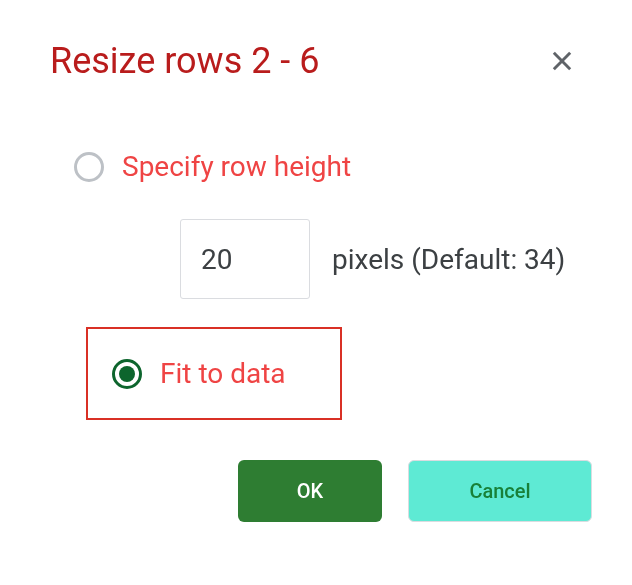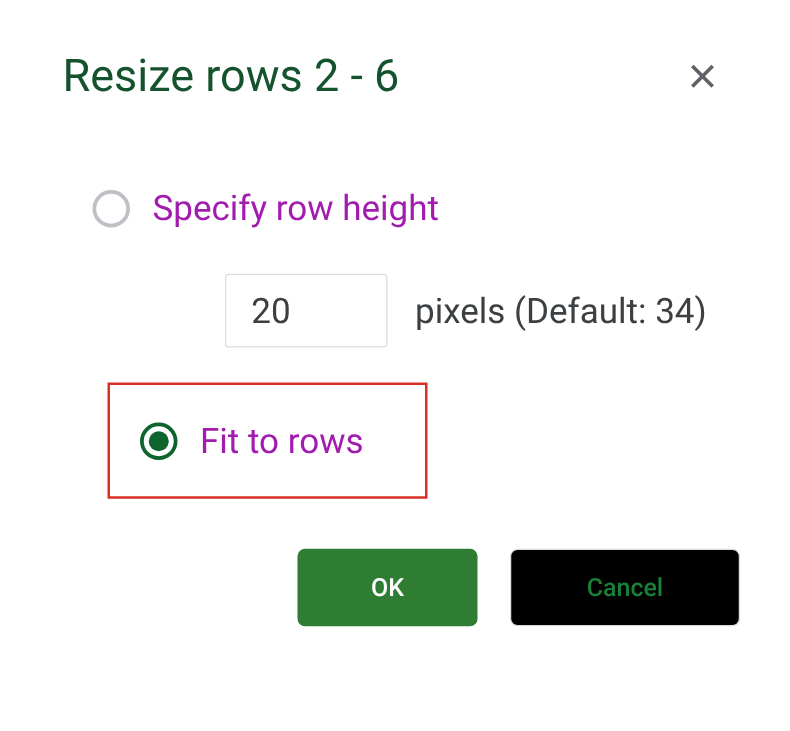--- a/index.html
+++ b/index.html
@@ -19,21 +19,21 @@
     }
     .header {
       display: flex;
       justify-content: space-between;
       align-items: center;
       margin-bottom: 60px;
     }
     .title {
       font-size: 36px;
       font-weight: 400;
-      color: #14532d;
+      color: #b91c1c;
     }
     .close-btn {
       width: 40px;
       height: 40px;
       display: flex;
       align-items: center;
       justify-content: center;
       cursor: pointer;
       color: #5f6368;
       background: none;
@@ -65,32 +65,32 @@
     }
     .radio.selected::after {
       content: '';
       width: 16px;
       height: 16px;
       border-radius: 50%;
       background: #0d652d;
     }
     .option-label {
       font-size: 28px;
-      color: #a21caf;
+      color: #ef4444;
       cursor: pointer;
     }
     .input-row {
       display: flex;
       align-items: center;
       gap: 22px;
       margin: 28px 0 28px 130px;
     }
     .pixel-input {
       width: 130px;
-      height: 59px;
+      height: 80px;
       border: 1.5px solid #dadce0;
       border-radius: 3px;
       font-size: 28px;
       color: #3c4043;
       padding: 0 20px;
       font-family: inherit;
     }
     .pixel-label {
       font-size: 28px;
       color: #3c4043;
@@ -119,21 +119,21 @@
       font-family: inherit;
       border: none;
       min-width: 144px;
       text-align: center;
     }
     .btn-primary {
       background: #2e7d32;
       color: #fff;
     }
     .btn-secondary {
-      background: #000000;
+      background: #5eead4;
       color: #188038;
       border: 1.5px solid #dadce0;
       min-width: 184px;
     }
   </style>
 </head>
 <body>
 
 <div class="dialog">
   <div class="header">
@@ -152,21 +152,21 @@
   </div>
 
   <div class="input-row">
     <input type="text" class="pixel-input" value="20" style="">
     <span class="pixel-label">pixels (Default: 34)</span>
   </div>
 
   <div class="highlight-box">
     <div class="option-row">
       <div class="radio selected"></div>
-      <span class="option-label">Fit to rows</span>
+      <span class="option-label">Fit to data</span>
     </div>
   </div>
 
   <div class="button-row">
     <button class="btn btn-primary">OK</button>
     <button class="btn btn-secondary">Cancel</button>
   </div>
 </div>
 
 </body></html>

